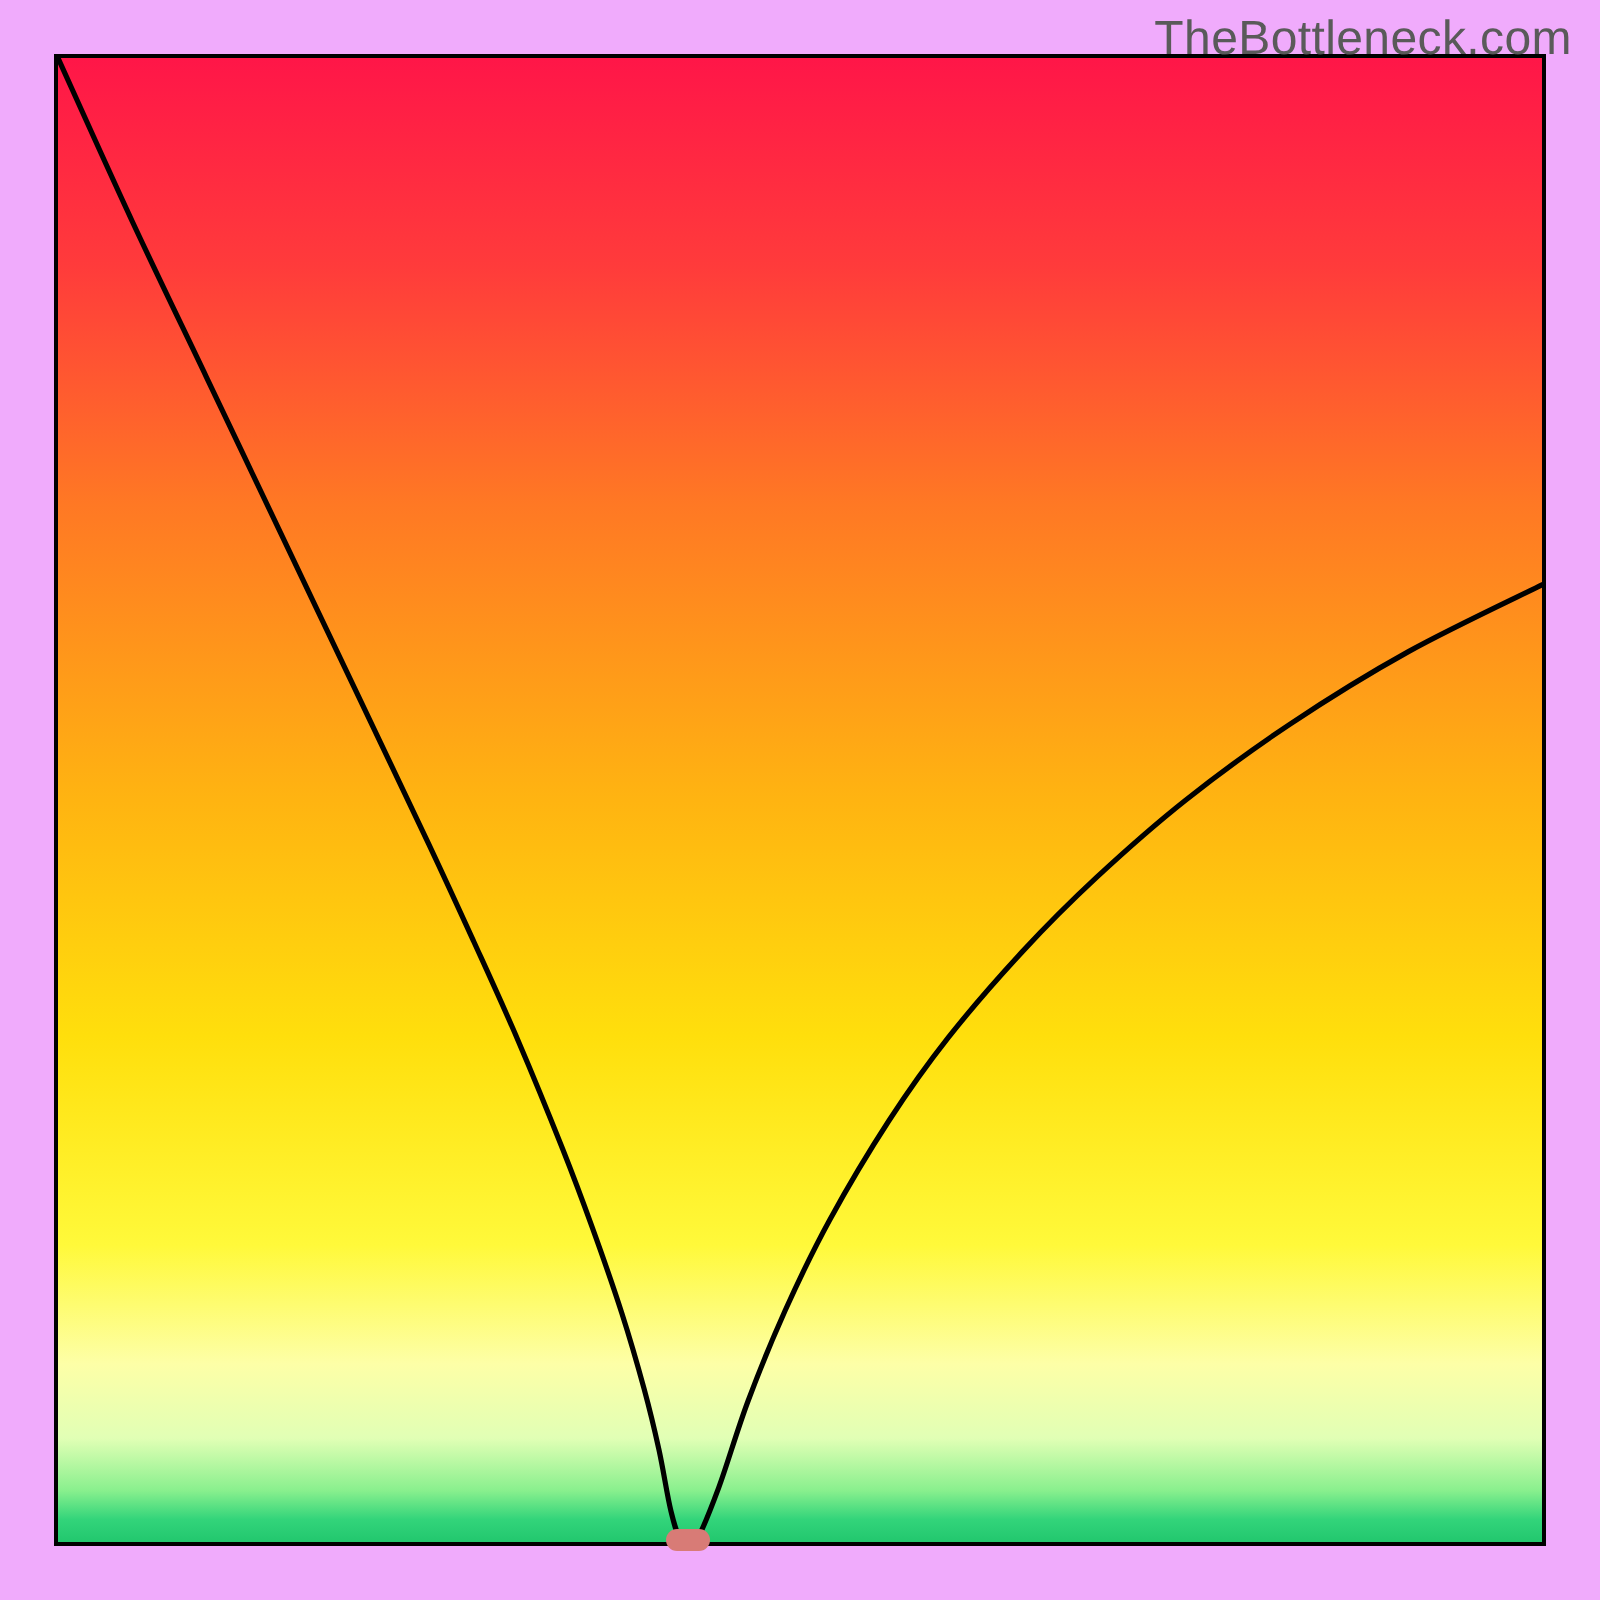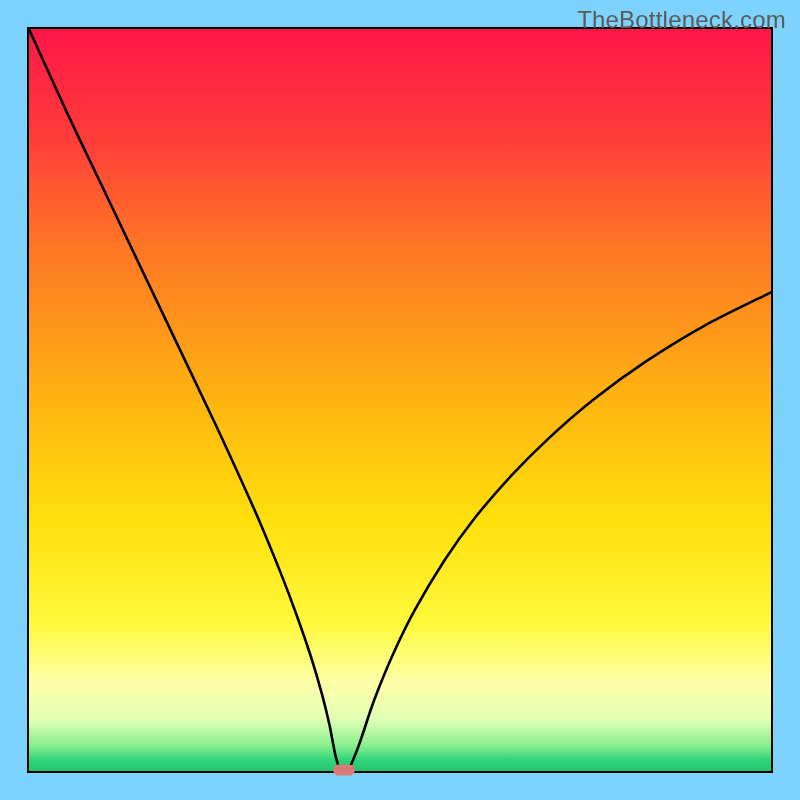--- a/index.html
+++ b/index.html
@@ -1,21 +1,21 @@
 <!DOCTYPE html>
 <html><head>
 <meta charset="utf-8">
 <style>
   * { margin: 0; padding: 0; box-sizing: border-box; }
   html, body { width: 800px; height: 800px; overflow: hidden; background: #000; }
   .frame {
     position: relative;
     width: 800px;
     height: 800px;
-    background: #7dd3fc;
+    background: #f0abfc;
   }
   .watermark {
     position: absolute;
     top: 6px;
     right: 14px;
     font-family: Arial, Helvetica, sans-serif;
     font-size: 24px;
     font-weight: 500;
     color: #5a5a5a;
     letter-spacing: 0.2px;

